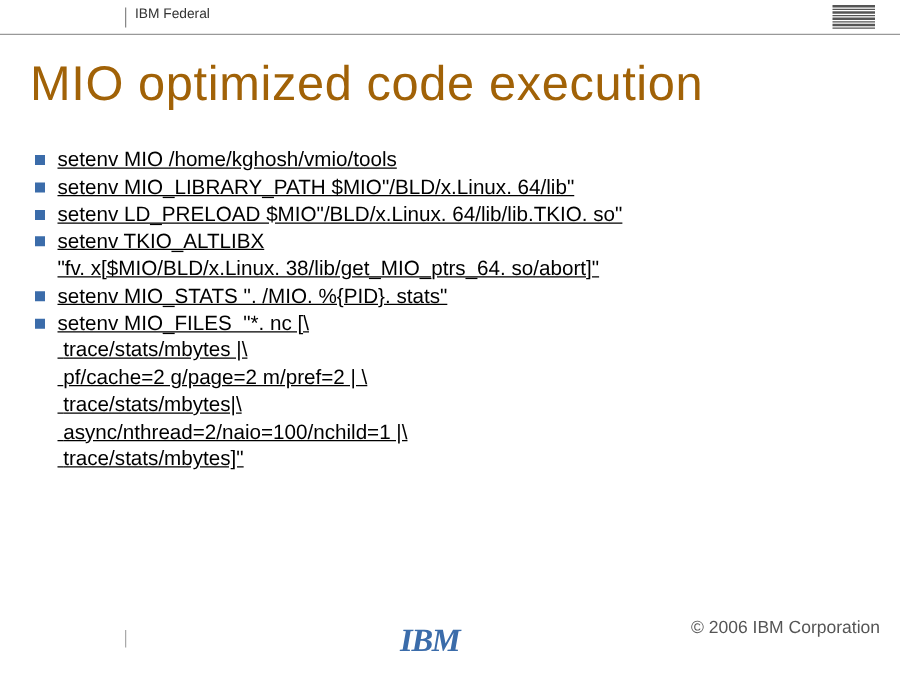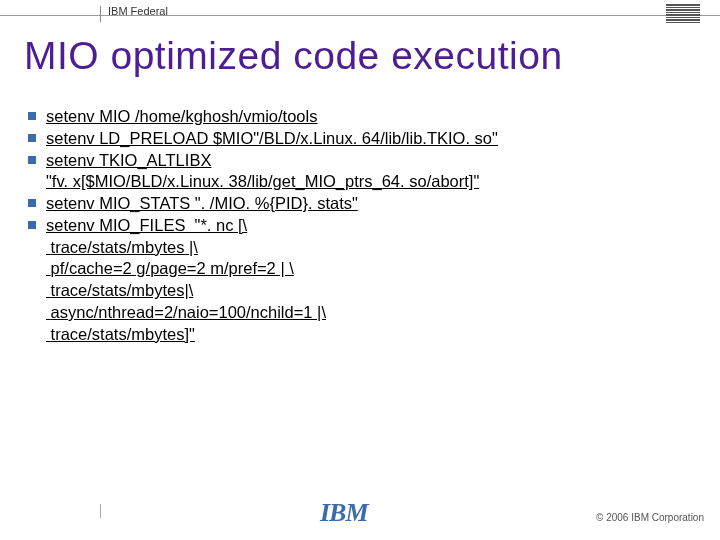--- a/index.html
+++ b/index.html
@@ -6,21 +6,21 @@
   body {
     width: 720px;
     height: 540px;
     background: #fff;
     font-family: Arial, Helvetica, sans-serif;
     position: relative;
     overflow: hidden;
   }
   .header {
     position: relative;
-    height: 16px;
+    height: 28px;
     border-bottom: 1px solid #999;
   }
   .header-tick {
     position: absolute;
     left: 100px;
     top: 6px;
     width: 1px;
     height: 16px;
     background: #888;
   }
@@ -40,21 +40,21 @@
     gap: 1px;
   }
   .header-logo .bar {
     width: 34px;
     height: 1.5px;
     background: #555;
   }
   .title {
     font-size: 39px;
     font-weight: normal;
-    color: #4c1d95;
+    color: #a16207;
     margin: 18px 0 0 24px;
     letter-spacing: 0.5px;
   }
   .content {
     margin: 28px 0 0 28px;
     width: 650px;
   }
   .bullet-item {
     display: flex;
     align-items: flex-start;
@@ -97,22 +97,22 @@
     font-family: Georgia, 'Times New Roman', serif;
     font-style: italic;
     font-weight: 600;
     font-size: 26px;
     color: #3b6caa;
     letter-spacing: -1px;
   }
   .footer-copy {
     position: absolute;
     right: 16px;
-    bottom: 7px;
-    font-size: 10px;
+    bottom: 21px;
+    font-size: 14px;
     color: #555;
   }
 </style>
 </head>
 <body>
 
 <div class="header">
   <div class="header-tick"></div>
   <div class="header-label">IBM Federal</div>
   <div class="header-logo">
@@ -126,20 +126,24 @@
       <div class="bar"></div>
   </div>
 </div>
 
 <h1 class="title">MIO optimized code execution</h1>
 
 <div class="content">
   <div class="bullet-item">
     <div class="bullet-marker"></div>
     <div class="bullet-text">setenv MIO /home/kghosh/vmio/tools</div>
+  </div>
+  <div class="bullet-item">
+    <div class="bullet-marker"></div>
+    <div class="bullet-text">setenv MIO_LIBRARY_PATH $MIO"/BLD/x.Linux. 64/lib"</div>
   </div>
   <div class="bullet-item">
     <div class="bullet-marker"></div>
     <div class="bullet-text">setenv LD_PRELOAD $MIO"/BLD/x.Linux. 64/lib/lib.TKIO. so"</div>
   </div>
   <div class="bullet-item">
     <div class="bullet-marker"></div>
     <div class="bullet-text">setenv TKIO_ALTLIBX
 "fv. x[$MIO/BLD/x.Linux. 38/lib/get_MIO_ptrs_64. so/abort]"</div>
   </div>

